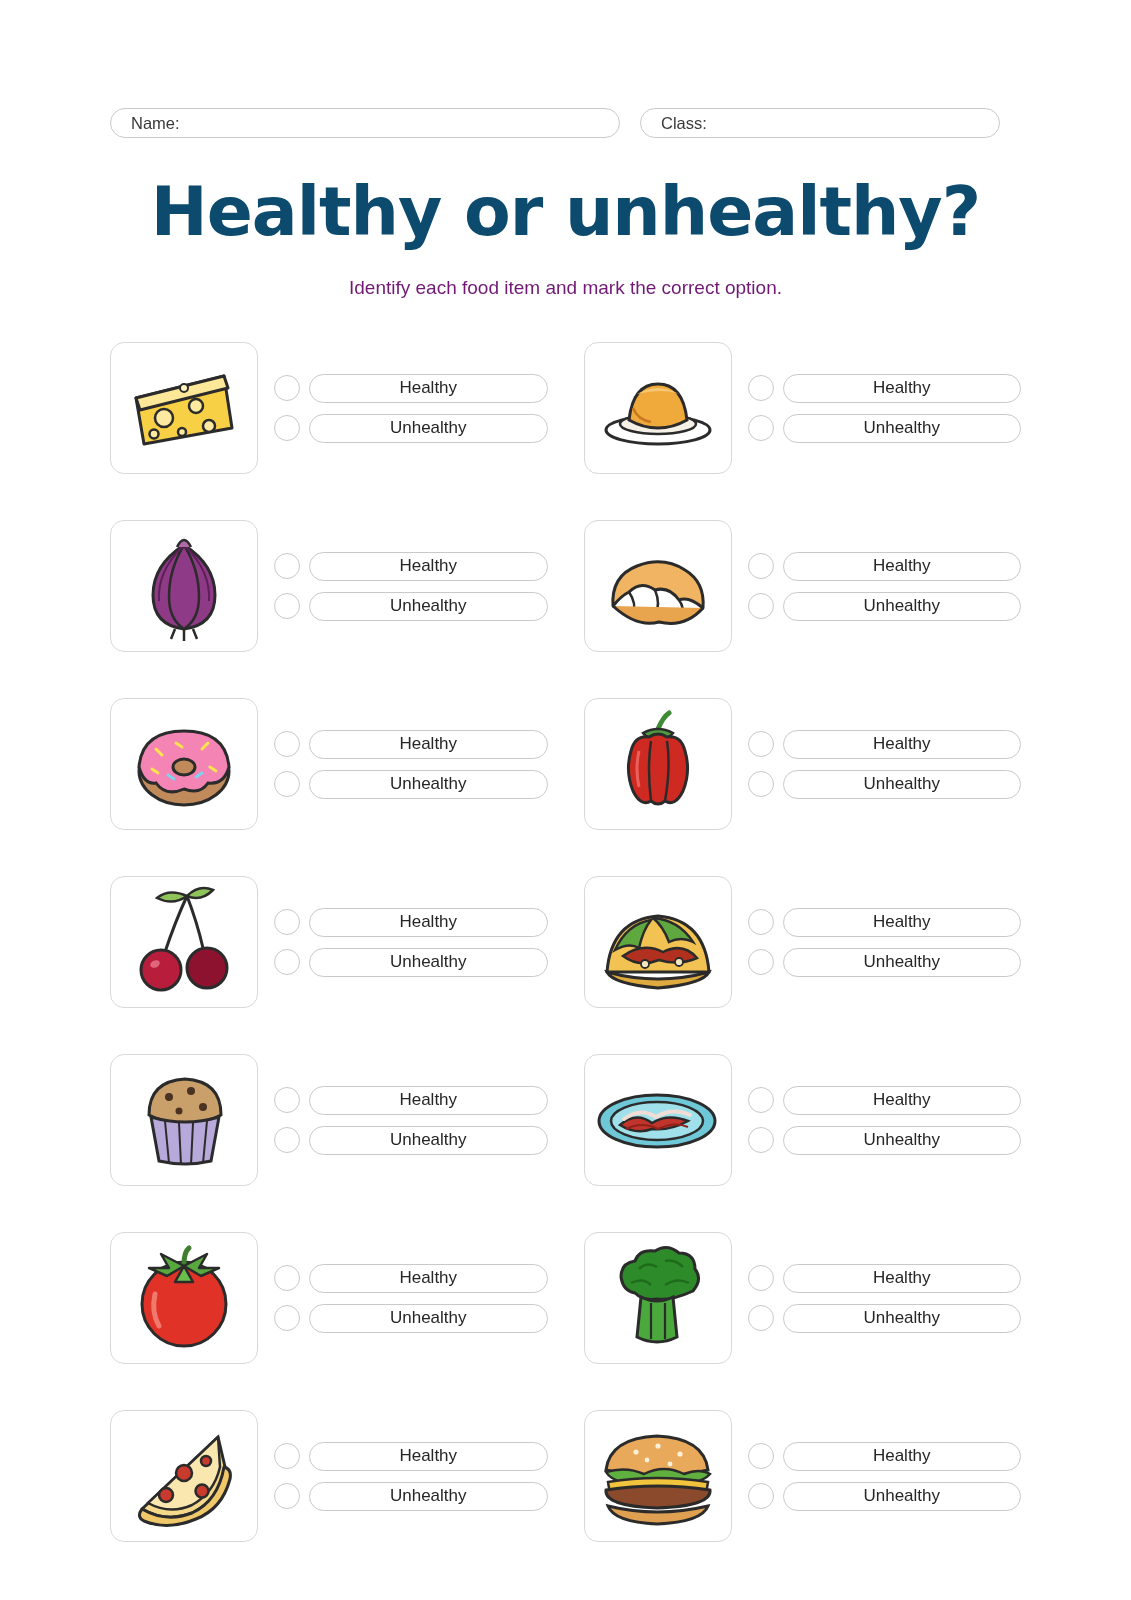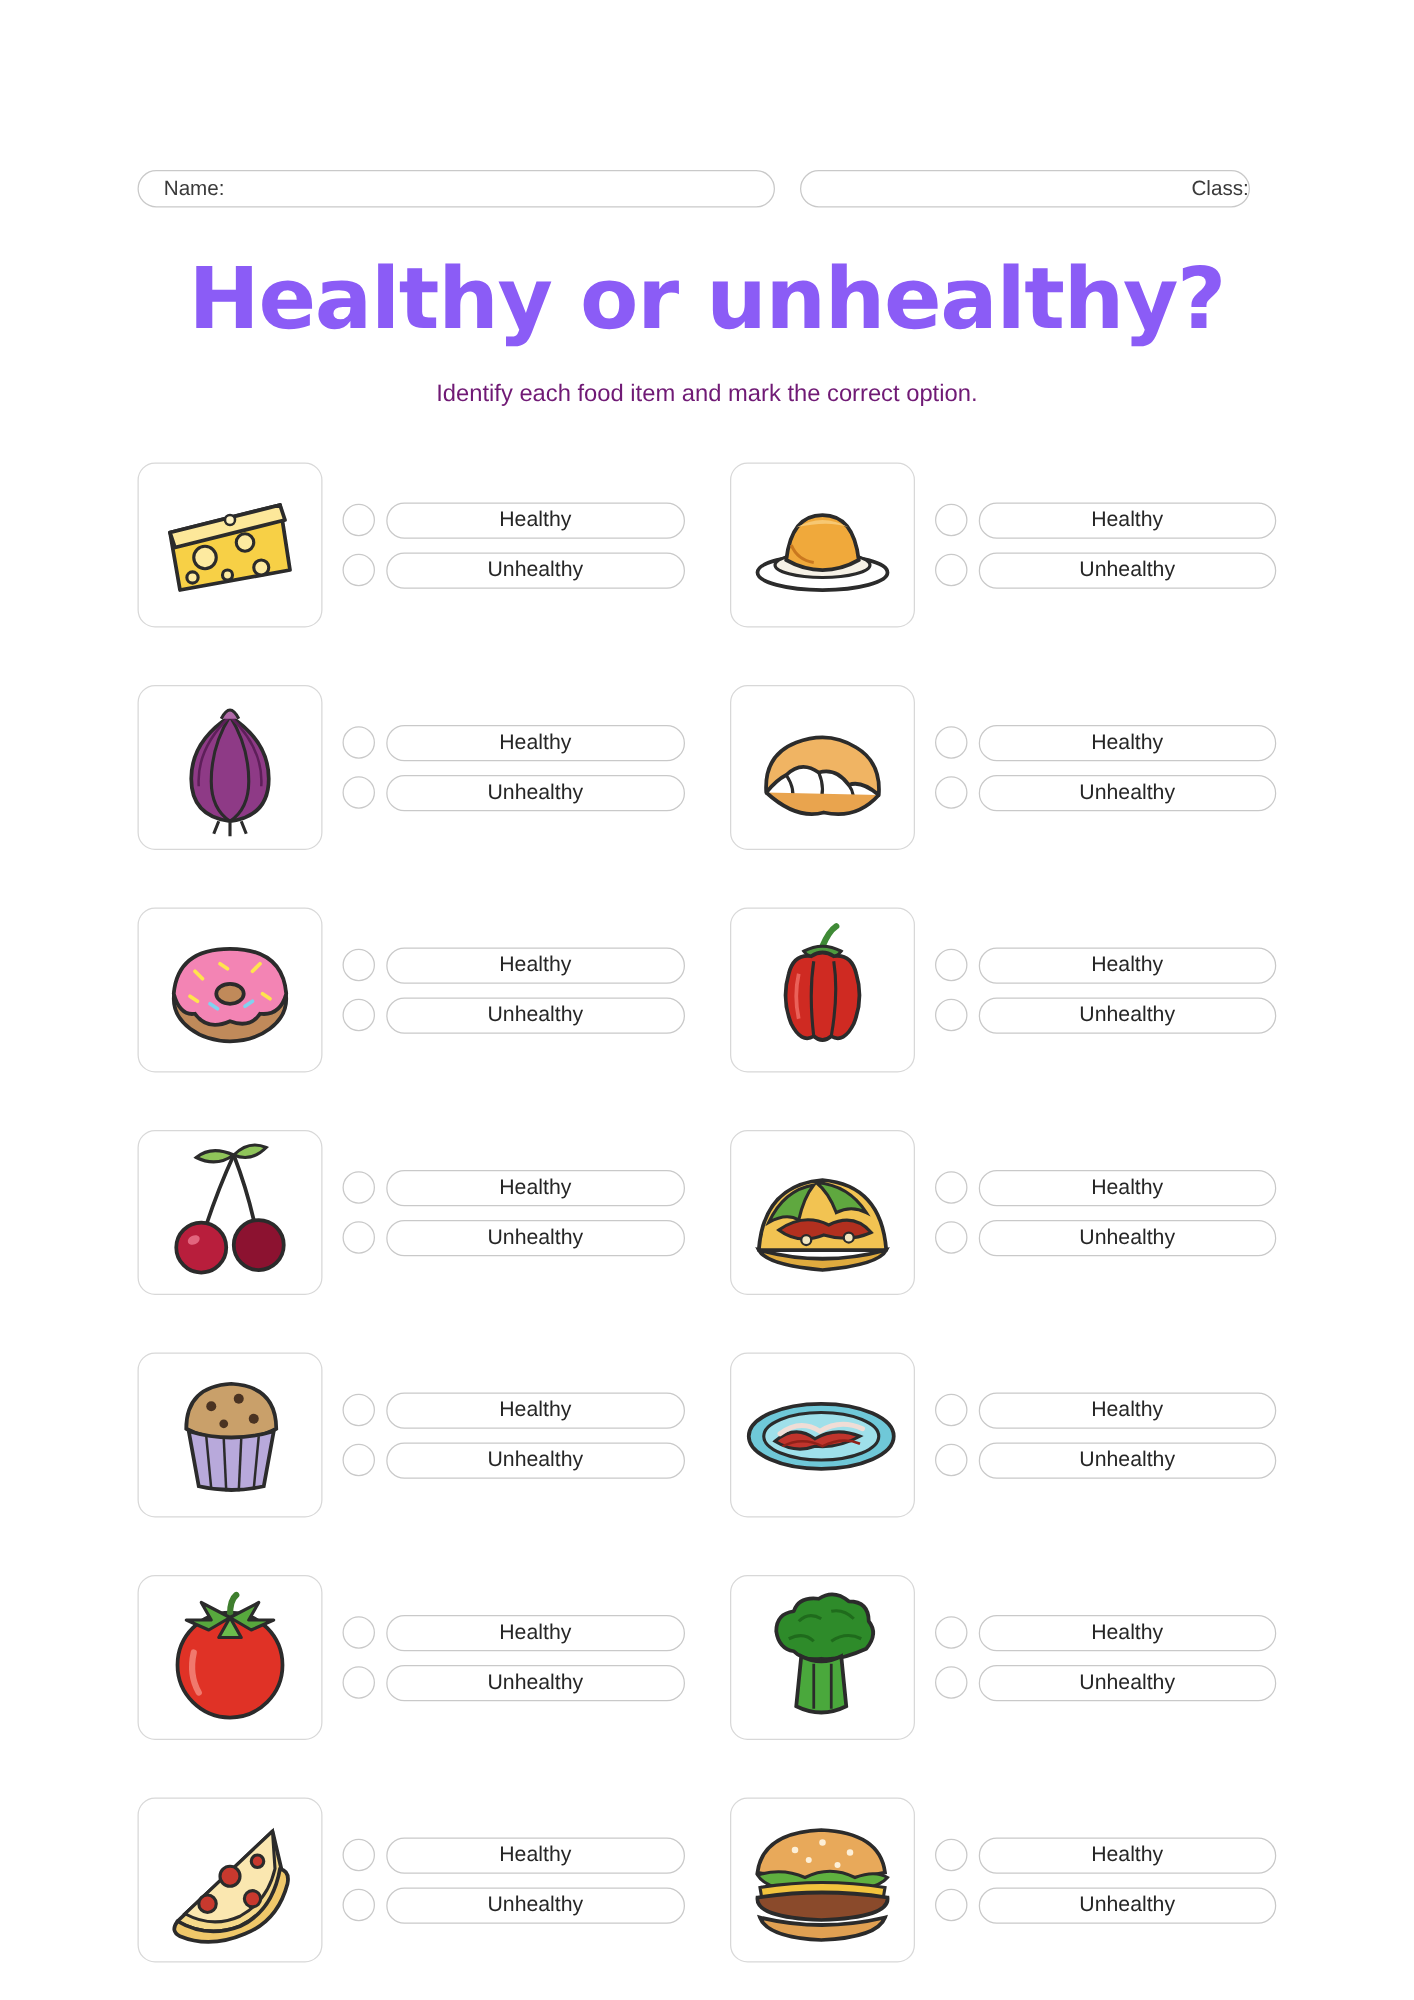--- a/index.html
+++ b/index.html
@@ -15,21 +15,20 @@
     position: relative;
     overflow: hidden;
   }
 
   .page {
     width: 1131px;
     height: 1204px;
     box-sizing: border-box;
     padding: 0 110px;
     position: relative;
-    margin-top: 28px;
   }
 
   
   .fields {
     display: flex;
     gap: 20px;
     padding-top: 108px;
   }
   .field {
     height: 30px;
@@ -37,27 +36,27 @@
     border-radius: 16px;
     display: flex;
     align-items: center;
     padding-left: 20px;
     font-size: 16.5px;
     color: #3a3a3a;
     background: #fff;
     box-sizing: border-box;
   }
   .field.name { width: 510px; }
-  .field.class { width: 360px; justify-content: flex-end; }
+  .field.class { width: 360px; }
 
   
   .title {
     margin-top: 38px;
     text-align: center;
-    color: #8b5cf6;
+    color: #0c4a6e;
     font-size: 68px;
     font-weight: bold;
     letter-spacing: -1px;
     font-family: "DejaVu Sans", sans-serif;
     line-height: 1.05;
   }
   .subtitle {
     margin-top: 30px;
     text-align: center;
     font-size: 19px;

